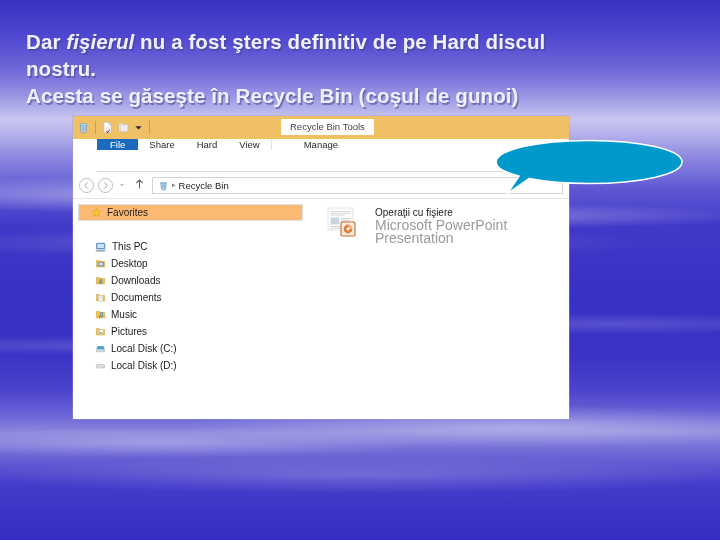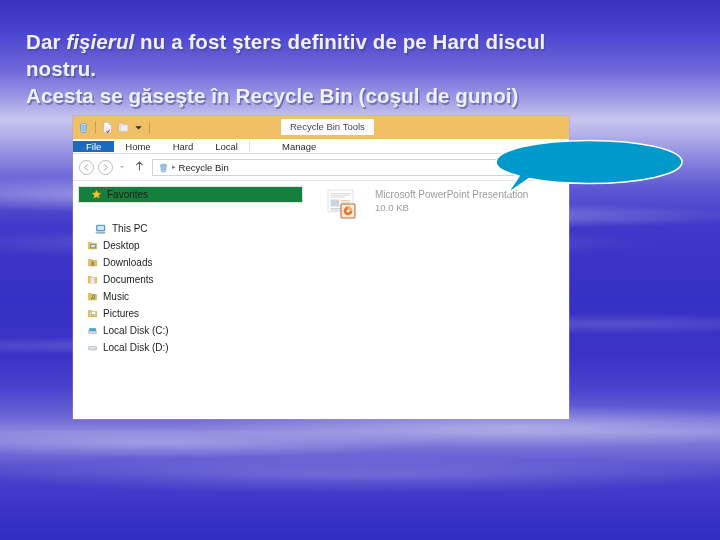--- a/index.html
+++ b/index.html
@@ -97,26 +97,27 @@
     padding: 2px 9px 3px;
     background: #ffffff;
     color: #4a3a52;
     font-size: 9.5px;
     white-space: nowrap;
     border-radius: 1px 1px 0 0;
   }
 
   
   .ribbon {
-    height: 15px;
+    height: 33px;
     background: #ffffff;
     display: flex;
-    align-items: center;
+    align-items: flex-start;
     border-bottom: 1px solid #dcdcdc;
     font-size: 9.5px;
+    margin-left: 24px;
   }
   .rtab {
     display: flex; align-items: center;
     padding: 0 11px;
     color: #2b2b2b;
     white-space: nowrap;
   }
   .rtab.file { background: #1a6bbd; color: #ffffff; font-weight: normal; padding: 0 13px; }
   .rtab.div-left { border-left: 1px solid #e2e2e2; padding-left: 32px; }
   .ribbon .filler { flex: 1; }
@@ -153,45 +154,45 @@
   }
   .addrfield .crumb-sep { color: #7a7f85; font-size: 7px; }
 
   
   .wbody { display: flex; height: 234px; }
   .nav-pane { width: 247px; padding-top: 5px; }
   .content-pane { flex: 1; padding: 6px 0 0 7px; }
 
   .fav-row {
     margin: 0 17px 0 5px;
-    background: #15803d;
+    background: #fdba74;
     border: 1px solid #e2e2e2;
     height: 17px;
     display: flex; align-items: center; gap: 5px;
     padding-left: 12px;
     font-size: 10px;
   }
   .tree { margin-top: 17px; }
   .tnode {
     height: 17px;
     display: flex; align-items: center; gap: 5px;
     padding-left: 22px;
     font-size: 10px;
     color: #1c1c1c;
   }
-  .tnode.child { padding-left: 14px; }
+  .tnode.child { padding-left: 22px; }
 
   
   .ico { display: inline-block; flex: 0 0 auto; line-height: 0; }
 
   
   .fileitem { display: flex; gap: 8px; align-items: flex-start; }
   .fileitem .meta { padding-top: 1px; line-height: 13px; }
   .meta .fname { color: #1c1c1c; font-size: 10px; }
-  .meta .ftype { color: #9b9b9b; font-size: 10px; }
+  .meta .ftype { color: #9b9b9b; font-size: 14px; }
   .meta .fsize { color: #9b9b9b; font-size: 9.5px; }
 
   
   #callout { position: absolute; left: 493px; top: 138px; z-index: 20; }
 </style>
 </head>
 <body>
 
 <div id="slide">
 
@@ -234,23 +235,23 @@
             <path d="M2.5 4.5h7L6 8.3z" fill="#2b2b2b"></path>
           </svg>
         </span>
         <span class="sep"></span>
       </div>
       <div class="ctx-tab">Recycle Bin Tools</div>
     </div>
 
     <div class="ribbon">
       <div class="rtab file">File</div>
-      <div class="rtab">Home</div>
+      <div class="rtab">Share</div>
       <div class="rtab">Hard</div>
-      <div class="rtab">Local</div>
+      <div class="rtab">View</div>
       <div class="rtab div-left">Manage</div>
       <div class="filler"></div>
     </div>
 
     <div class="addrbar">
       <div class="navbtn">
         <svg width="9" height="9" viewBox="0 0 12 12">
             <path d="M7.2 2.3L3.6 6l3.6 3.7" stroke="#9aa0a7" stroke-width="1.3" fill="none" stroke-linecap="round" stroke-linejoin="round"></path>
           </svg>
       </div>
@@ -401,22 +402,22 @@
               <rect x="3.5" y="12.5" width="9" height="7" fill="#8fa5b8" opacity=".45"></rect>
               <path d="M14 13.5h9M14 15.3h9M14 17.1h7M3.5 21.5h20M3.5 23.2h16" stroke="#c6c6c6" stroke-width=".8"></path>
 
               <rect x="14" y="17" width="14" height="14" rx="1.2" fill="#f4ede3" stroke="#c96a2a" stroke-width="1.1"></rect>
               <circle cx="21" cy="24" r="4.4" fill="#e07a33"></circle>
               <path d="M21 19.8v4.2h4.2a4.2 4.2 0 0 0-4.2-4.2z" fill="#f6b27a"></path>
               <circle cx="21" cy="24" r="1.5" fill="#ffffff"></circle>
             </svg>
           </span>
           <span class="meta">
+            <span class="fname" style="display:block">Operaţii cu fişiere</span>
             <span class="ftype" style="display:block">Microsoft PowerPoint Presentation</span>
-            <span class="fsize" style="display:block">10.0 KB</span>
           </span>
         </div>
       </div>
 
     </div>
   </div>
 
   <div id="callout">
     <svg width="192" height="60" viewBox="0 0 192 60">
       <path d="M96 2.5

